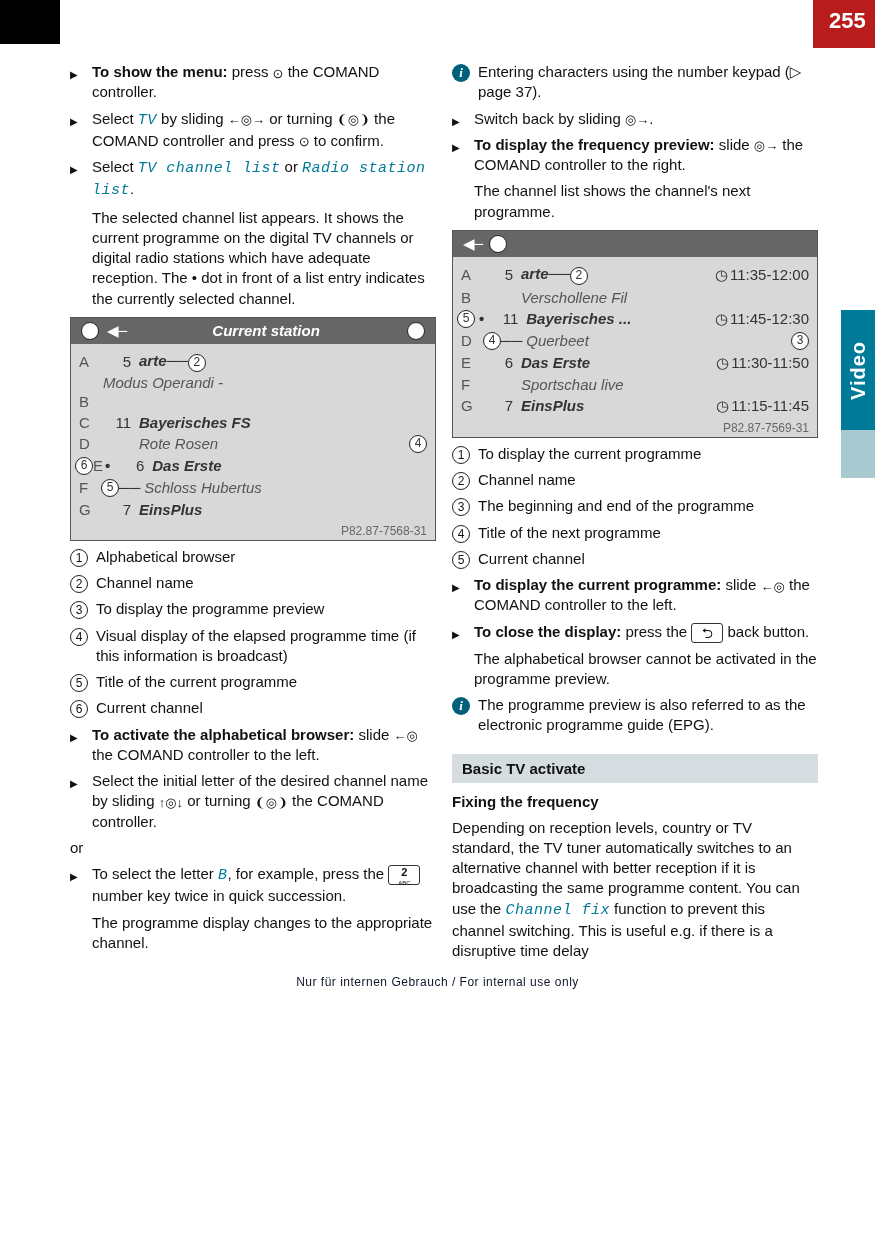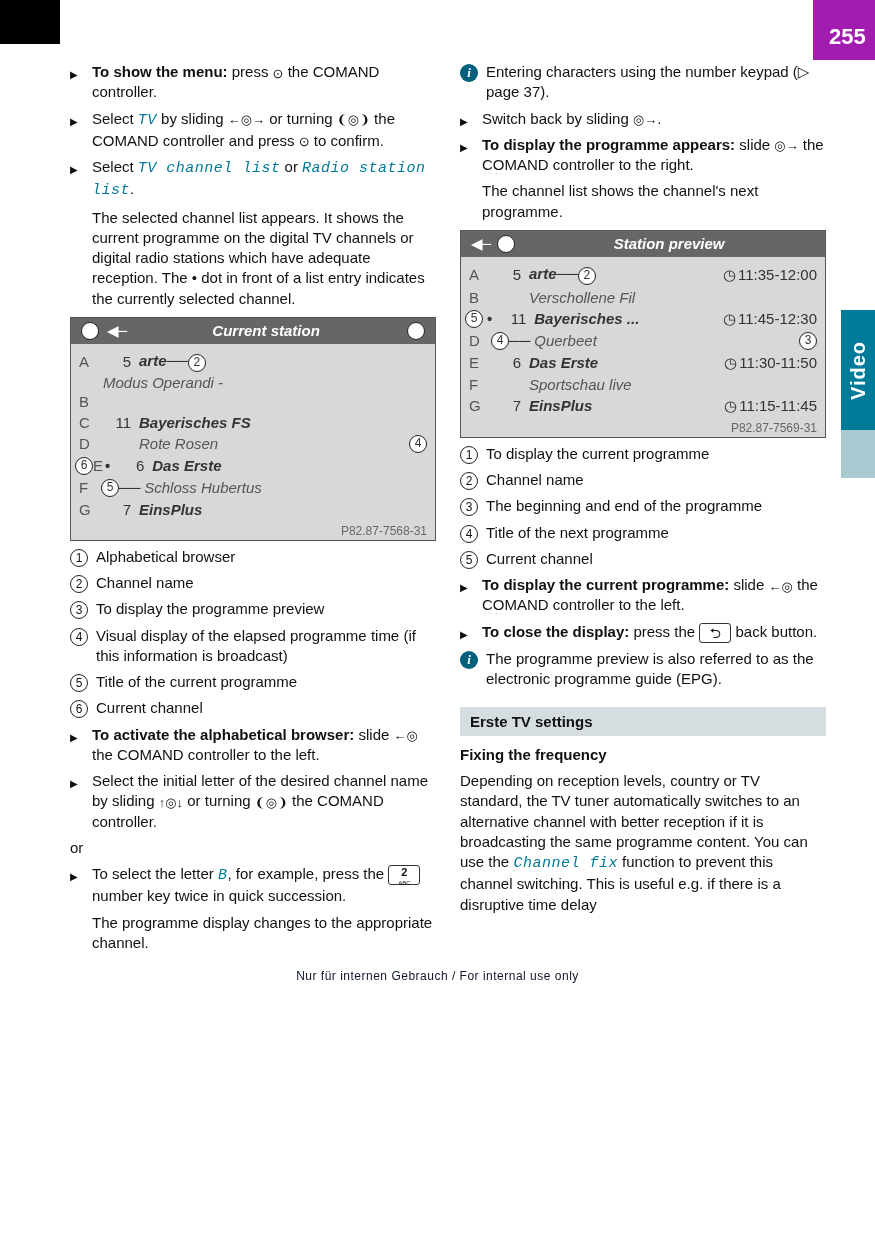--- a/index.html
+++ b/index.html
@@ -26,34 +26,34 @@
   .topbar .titlebox {
     background: #007a99;
     color: #fff;
     font-weight: bold;
     font-size: 22px;
     padding: 8px 18px 6px 18px;
     height: 44px;
     box-sizing: border-box;
   }
   .topbar .pagebox {
-    background: #a21caf;
+    background: #b91c1c;
     color: #fff;
     font-weight: bold;
     font-size: 22px;
-    padding: 24px 16px 6px 16px;
-    height: 60px;
+    padding: 8px 16px 6px 16px;
+    height: 48px;
     box-sizing: border-box;
     width: 62px;
     text-align: center;
   }
   .page {
     display: flex;
     padding: 12px 36px 8px 70px;
-    gap: 24px;
+    gap: 16px;
     position: relative;
   }
   .col {
     width: 366px;
   }
   .sidetab {
     position: absolute;
     right: 0;
     top: 310px;
     width: 34px;
@@ -379,29 +379,28 @@
       <span class="body"><span>Entering characters using the number keypad (</span><span>▷</span><span> page 37).</span></span>
     </div>
 
     <div class="step">
       <span class="marker"></span>
       <span class="body"><span>Switch back by sliding </span><span class="sym">◎→</span><span>.</span></span>
     </div>
 
     <div class="step">
       <span class="marker"></span>
-      <span class="body"><b>To display the programme appears:</b><span> slide </span><span class="sym">◎→</span><span> the COMAND controller to the right.</span></span>
+      <span class="body"><b>To display the frequency preview:</b><span> slide </span><span class="sym">◎→</span><span> the COMAND controller to the right.</span></span>
     </div>
     <p class="cont">The channel list shows the channel's next programme.</p>
 
     <div class="figure">
       <div class="titlebar">
           <span class="arrow"></span>
           <span class="callout">1</span>
-          <span style="flex:1;text-align:center">Station preview</span>
         </div>
       <div class="row">
           <span class="lab">A</span>
           <span class="num">5</span>
           <span class="name"><span>arte</span>──<span class="callout">2</span></span>
           <span class="time"><span class="clock"></span><span>11:35-12:00</span></span>
         </div>
       <div class="row">
           <span class="lab">B</span>
           <span class="sub" style="margin-left:38px">Verschollene Fil</span>
@@ -456,25 +455,26 @@
 
     <div class="step">
       <span class="marker"></span>
       <span class="body"><b>To display the current programme:</b><span> slide </span><span class="sym">←◎</span><span> the COMAND controller to the left.</span></span>
     </div>
 
     <div class="step">
       <span class="marker"></span>
       <span class="body"><b>To close the display:</b><span> press the </span><span class="keybox backglyph">⮌</span><span> back button.</span></span>
     </div>
+    <p class="cont">The alphabetical browser cannot be activa­ted in the programme preview.</p>
 
     <div class="note">
       <span class="marker"><span class="info">i</span></span>
       <span class="body">The programme preview is also referred to as the electronic programme guide (EPG).</span>
     </div>
 
-    <div class="sectionbar">Erste TV settings</div>
+    <div class="sectionbar">Basic TV activate</div>
     <div class="subhead">Fixing the frequency</div>
     <p><span>Depending on reception levels, country or TV standard, the TV tuner automatically switches to an alternative channel with better recep­tion if it is broadcasting the same programme content. You can use the </span><span class="menutext">Channel fix</span><span> func­tion to prevent this channel switching. This is useful e.g. if there is a disruptive time delay</span></p>
   </div>
 </div>
 
 <div class="watermark">Nur für internen Gebrauch / For internal use only</div>
 
 </body></html>

